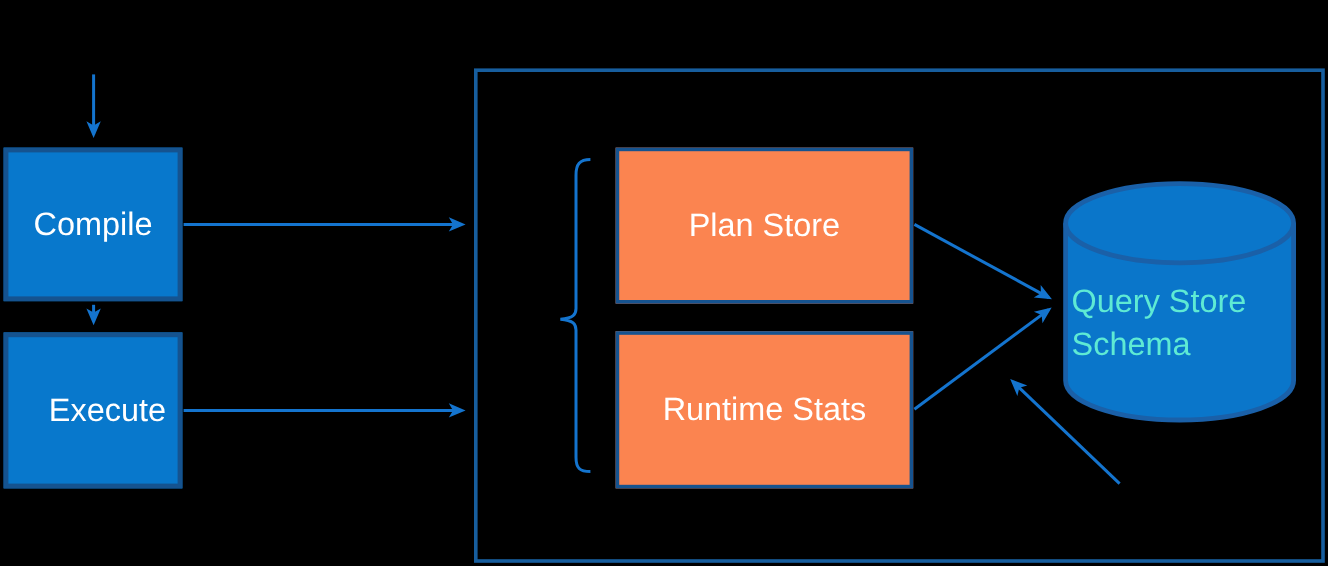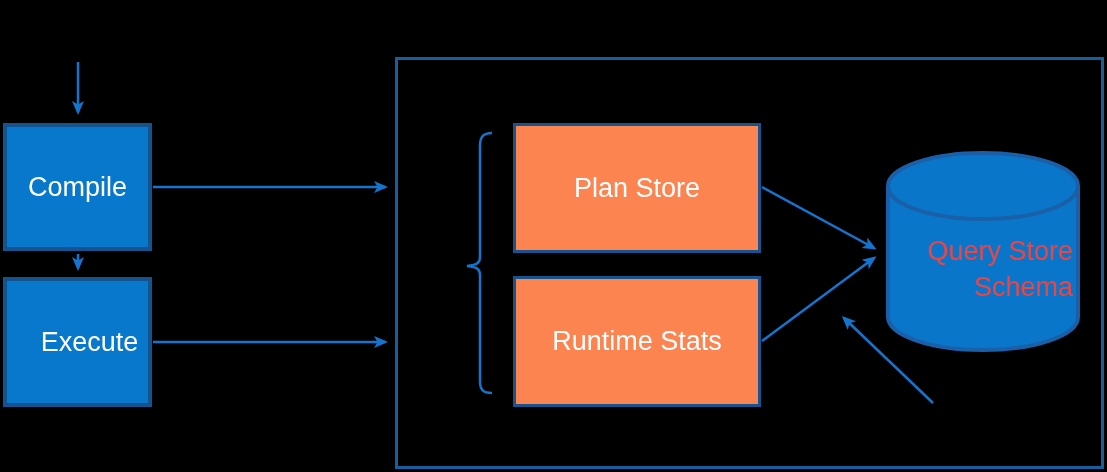--- a/index.html
+++ b/index.html
@@ -47,24 +47,24 @@
     left: 395px; top: 57px;
     width: 709px; height: 412px;
     border: 3px solid #175E9E;
     box-sizing: border-box;
     background: transparent;
   }
   #label-query-store-schema {
     position: absolute;
     left: 893px; top: 233px;
     width: 180px;
-    color: #ef4444;
+    color: #5eead4;
     font-size: 27px;
     line-height: 36px;
-    text-align: right;
+    text-align: left;
   }
 </style>
 </head>
 <body>
 
 <div class="canvas">
 
   <svg class="overlay" viewBox="0 0 1107 472" xmlns="http://www.w3.org/2000/svg">
     <defs>
       <marker id="ah" markerUnits="userSpaceOnUse" markerWidth="16" markerHeight="14" viewBox="0 0 16 14" refX="12" refY="7" orient="auto">

